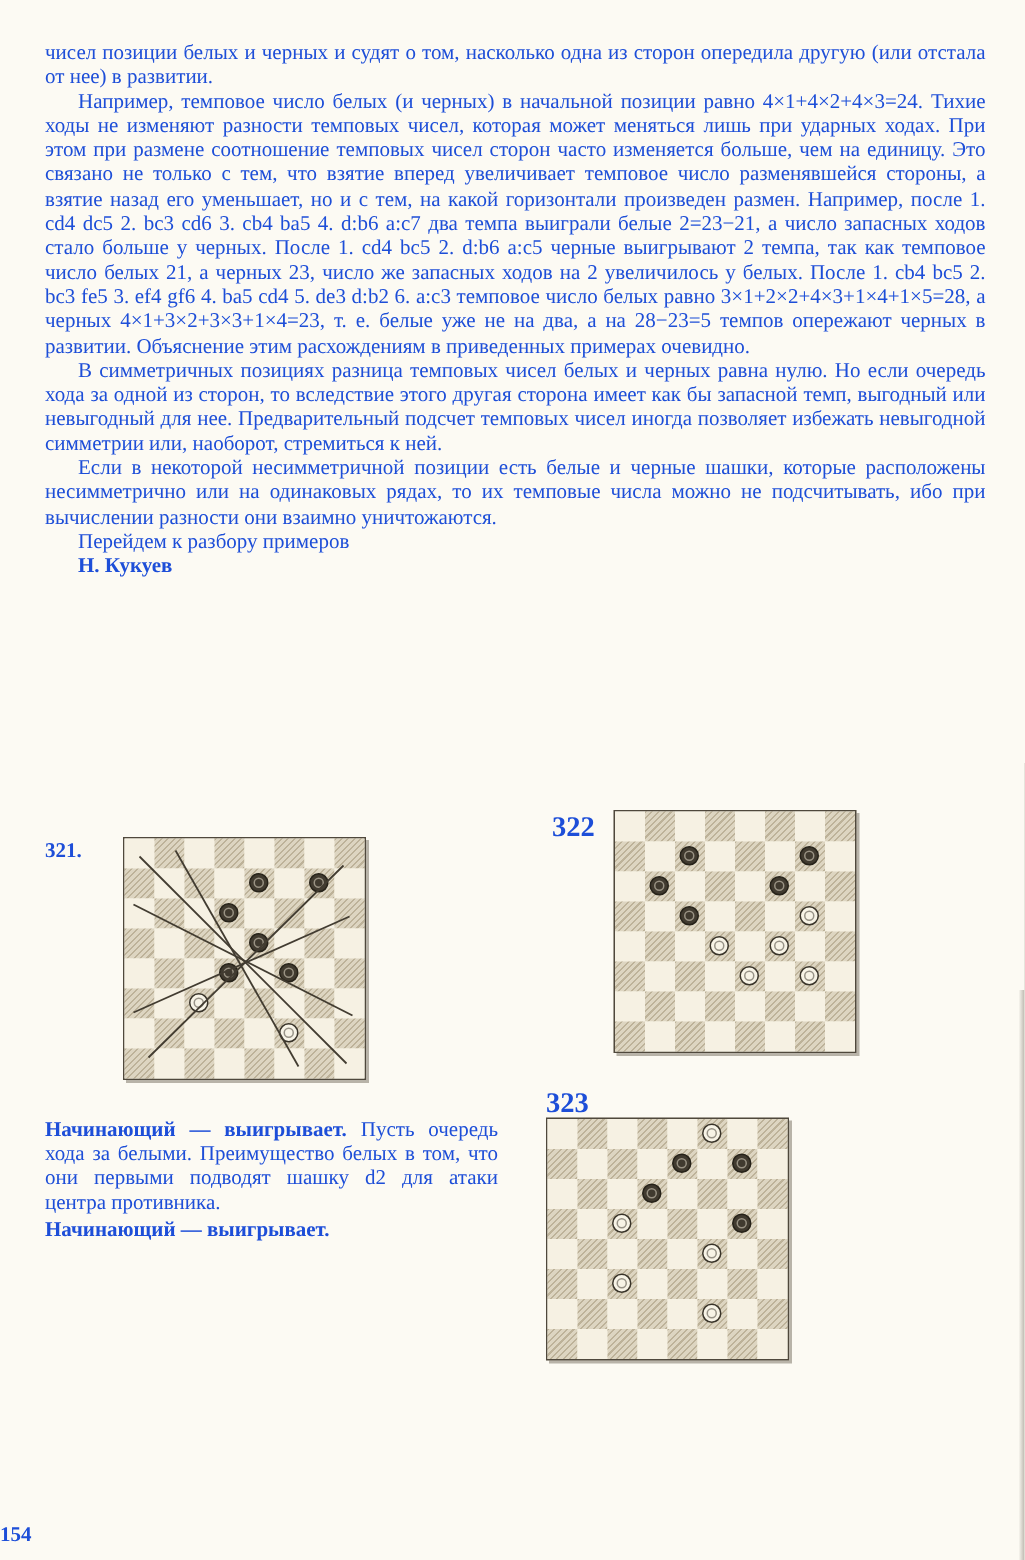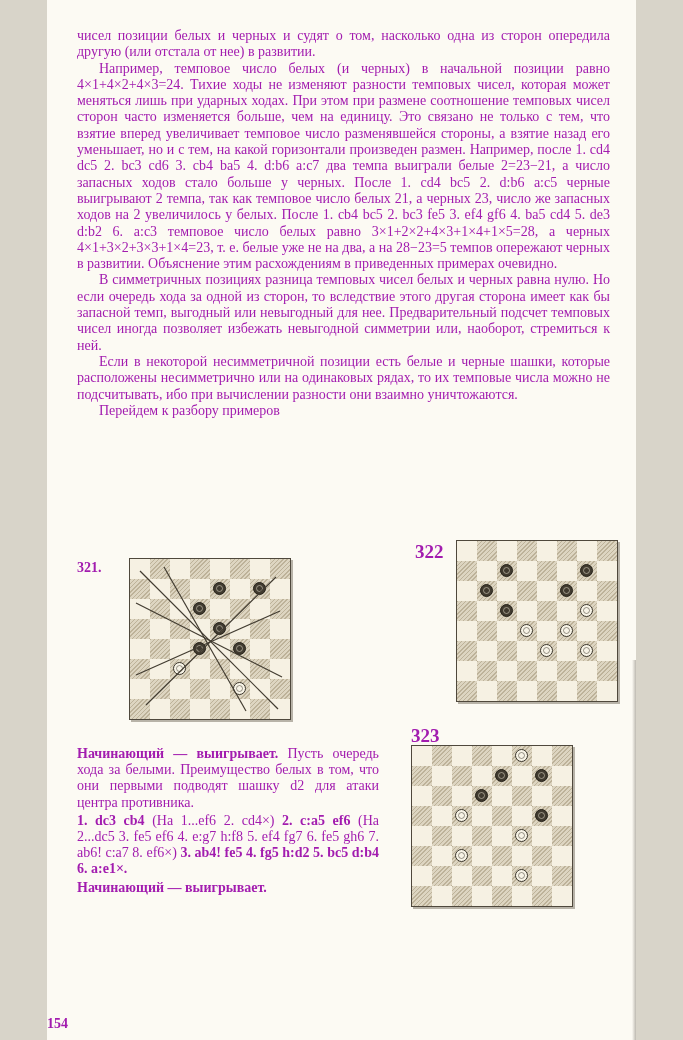--- a/index.html
+++ b/index.html
@@ -1,18 +1,18 @@
 <!DOCTYPE html>
 <html><head>
 <meta charset="utf-8">
 <style>
   html,body{margin:0;padding:0;background:#d8d4c9;}
   .page{
-    width:589px;height:1040px;position:relative;margin:0 auto;
-    background:#fcfaf3;color:#a21caf;overflow:hidden;
+    width:683px;height:1040px;position:relative;margin:0 auto;
+    background:#fcfaf3;color:#1d4ed8;overflow:hidden;
     font-family:"Liberation Serif", serif;
   }
   
   .top-text{position:absolute;left:30px;right:26px;top:28px;
     font-size:14px;line-height:16.3px;text-align:justify;}
   .top-text p{margin:0;text-indent:22px;}
   .top-text p.noindent{text-indent:0;}
   .author{font-weight:bold;margin-top:2px;text-indent:22px;}
   
   .columns{position:absolute;left:30px;right:26px;top:540px;display:flex;gap:26px;}
@@ -56,20 +56,21 @@
 <body>
 
 <div class="page">
 
   <section class="top-text">
     <p class="noindent">чисел позиции белых и черных и судят о том, насколько одна из сторон опередила другую (или отстала от нее) в развитии.</p>
     <p>Например, темповое число белых (и черных) в начальной позиции равно 4×1+4×2+4×3=24. Тихие ходы не изменяют разности темповых чисел, которая может меняться лишь при ударных ходах. При этом при размене соотношение темповых чисел сторон часто изменяется больше, чем на единицу. Это связано не только с тем, что взятие вперед увеличивает темповое число разменявшейся стороны, а взятие назад его уменьшает, но и с тем, на какой горизонтали произведен размен. Например, после 1. cd4 dc5 2. bc3 cd6 3. cb4 ba5 4. d:b6 a:c7 два темпа выиграли белые 2=23−21, а число запасных ходов стало больше у черных. После 1. cd4 bc5 2. d:b6 a:c5 черные выигрывают 2 темпа, так как темповое число белых 21, а черных 23, число же запасных ходов на 2 увеличилось у белых. После 1. cb4 bc5 2. bc3 fe5 3. ef4 gf6 4. ba5 cd4 5. de3 d:b2 6. a:c3 темповое число белых равно 3×1+2×2+4×3+1×4+1×5=28, а черных 4×1+3×2+3×3+1×4=23, т. е. белые уже не на два, а на 28−23=5 темпов опережают черных в развитии. Объяснение этим расхождениям в приведенных примерах очевидно.</p>
     <p>В симметричных позициях разница темповых чисел белых и черных равна нулю. Но если очередь хода за одной из сторон, то вследствие этого другая сторона имеет как бы запасной темп, выгодный или невыгодный для нее. Предварительный подсчет темповых чисел иногда позволяет избежать невыгодной симметрии или, наоборот, стремиться к ней.</p>
     <p>Если в некоторой несимметричной позиции есть белые и черные шашки, которые расположены несимметрично или на одинаковых рядах, то их темповые числа можно не подсчитывать, ибо при вычислении разности они взаимно уничтожаются.</p>
     <p>Перейдем к разбору примеров</p>
+    <p class="author">Н. Кукуев</p>
   </section>
 
   <section class="columns">
 
     <div class="col-left">
       <div class="diagram diagram-321">
         <span class="diag-label label-321">321.</span>
         <div class="board">
             <div class="cell light"></div>
             <div class="cell dark"></div>
@@ -170,21 +171,20 @@
             <svg class="lines" viewBox="0 0 160 160">
               <line x1="10" y1="12" x2="148" y2="150"></line>
               <line x1="146" y1="18" x2="16" y2="146"></line>
               <line x1="34" y1="8" x2="116" y2="152"></line>
               <line x1="6" y1="44" x2="152" y2="118"></line>
               <line x1="6" y1="116" x2="150" y2="52"></line>
             </svg>
           </div>
       </div>
       <p class="col-text mt-board"><span class="bold">Начинающий — выигрывает. </span><span>Пусть очередь хода за белыми. Преимущество белых в том, что они первыми подводят шашку d2 для атаки центра противника.</span></p>
-      <p class="col-text mt-sm"><span class="bold">1. dc3 cb4 </span><span>(На 1...ef6 2. cd4×) </span><span class="bold">2. c:a5 ef6 </span><span>(На 2...dc5 3. fe5 ef6 4. e:g7 h:f8 5. ef4 fg7 6. fe5 gh6 7. ab6! c:a7 8. ef6×) </span><span class="bold">3. ab4! fe5 4. fg5 h:d2 5. bc5 d:b4 6. a:e1×.</span></p>
       <p class="col-text mt-sm bold">Начинающий — выигрывает.</p>
     </div>
 
     <div class="col-right">
       <div class="diagram diagram-322">
         <span class="diag-label label-big">322</span>
         <div class="board">
             <div class="cell light"></div>
             <div class="cell dark"></div>
             <div class="cell light"></div>

